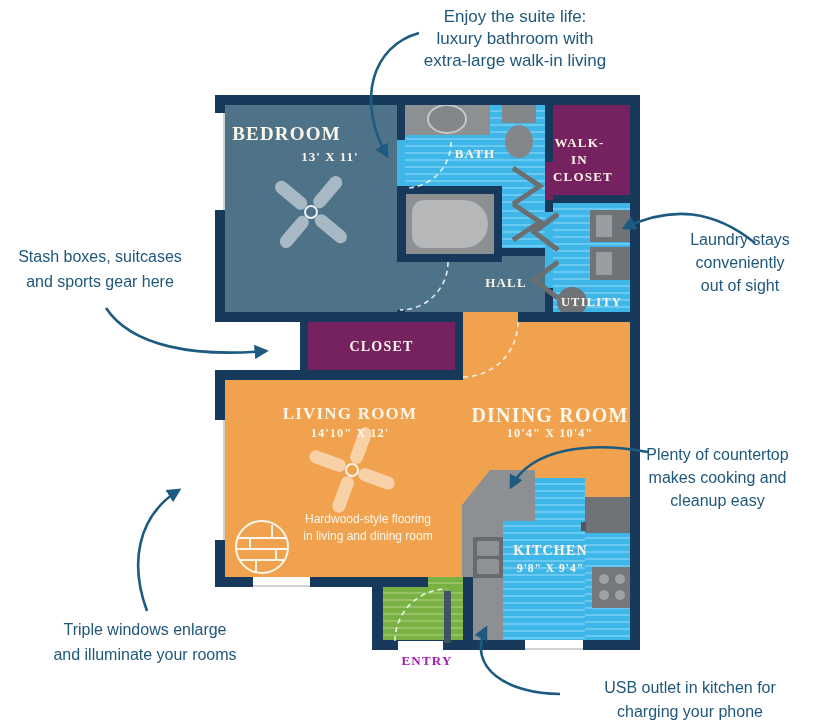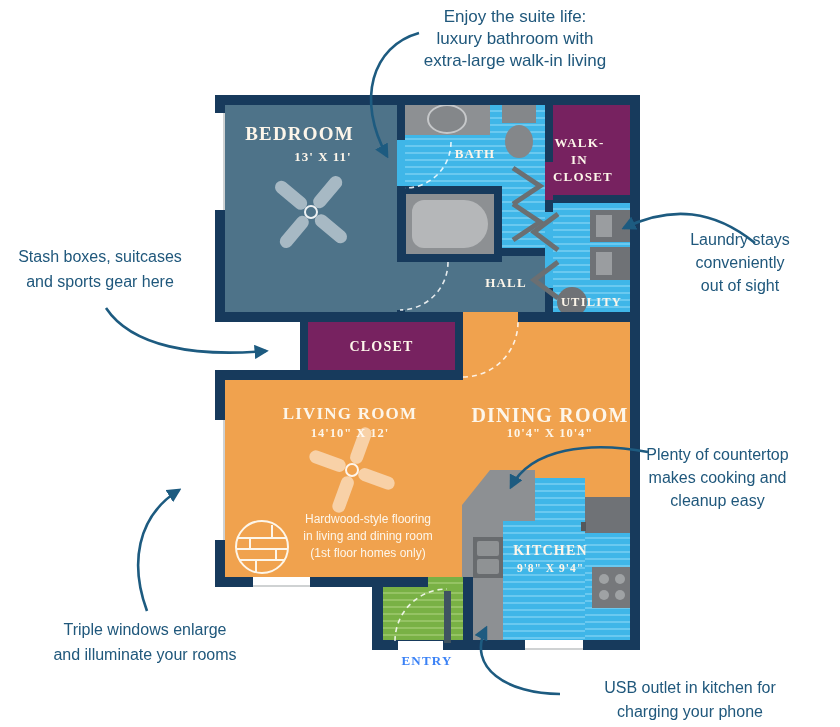--- a/index.html
+++ b/index.html
@@ -100,42 +100,41 @@
   <div class="blue-solid" style="left:545px;top:212px;width:8px;height:76px"></div>
   <div class="orange" style="left:463px;top:312px;width:55px;height:10px"></div>
 
   <div class="win-v" style="left:215px;top:113px;width:10px;height:97px"></div>
   <div class="win-v" style="left:215px;top:420px;width:10px;height:120px"></div>
   <div class="win-h" style="left:253px;top:577px;width:57px;height:10px"></div>
   <div class="win-h" style="left:525px;top:640px;width:58px;height:10px"></div>
   <div class="white" style="left:398px;top:641px;width:45px;height:9px"></div>
   <div class="abs" style="left:444px;top:591px;width:7px;height:52px;background:#3f5361"></div>
 
-  <div class="rlabel" style="left:231px;top:123px;width:137px;font-size:19px">BEDROOM</div>
-  <div class="rdims" style="left:225px;top:149px;width:196px;font-size:13px">13' X 11'</div>
+  <div class="rlabel" style="left:218px;top:123px;width:137px;font-size:19px">BEDROOM</div>
+  <div class="rdims" style="left:232px;top:149px;width:196px;font-size:13px">13' X 11'</div>
   <div class="rlabel" style="left:405px;top:146px;width:140px;font-size:13px">BATH</div>
   <div class="rlabel" style="left:553px;top:134px;width:53px;font-size:13px;line-height:17px">
     <div>WALK-IN</div>
     <div>CLOSET</div>
   </div>
   <div class="rlabel" style="left:436px;top:275px;width:140px;font-size:13px">HALL</div>
   <div class="rlabel" style="left:553px;top:295px;width:77px;font-size:12.5px">UTILITY</div>
   <div class="rlabel" style="left:308px;top:339px;width:147px;font-size:14px">CLOSET</div>
   <div class="rlabel" style="left:225px;top:404px;width:250px;font-size:17px">LIVING ROOM</div>
   <div class="rdims" style="left:225px;top:426px;width:250px;font-size:12.5px">14'10" X 12'</div>
   <div class="rlabel" style="left:440px;top:404px;width:220px;font-size:20px">DINING ROOM</div>
   <div class="rdims" style="left:440px;top:426px;width:220px;font-size:12.5px">10'4" X 10'4"</div>
   <div class="rlabel" style="left:503px;top:543px;width:95px;font-size:14px">KITCHEN</div>
   <div class="rdims" style="left:503px;top:562px;width:95px;font-size:11.5px">9'8" X 9'4"</div>
-  <div class="rlabel" style="left:387px;top:653px;width:80px;font-size:13px;color:#3b82f6">ENTRY</div>
+  <div class="rlabel" style="left:387px;top:653px;width:80px;font-size:13px;color:#a21caf">ENTRY</div>
 
   <div class="note" style="left:288px;top:511px;width:160px;font-size:12px;line-height:17px;color:#fdf6ea">
     <div>Hardwood-style flooring</div>
     <div>in living and dining room</div>
-    <div>(1st floor homes only)</div>
   </div>
 
   <svg class="svg-layer" width="840" height="727">
     <defs>
       <marker id="ah" viewBox="0 0 10 10" refX="8" refY="5" markerWidth="5.5" markerHeight="5.5" orient="auto-start-reverse">
         <path d="M0,0 L10,5 L0,10 z" fill="#1d5b80"></path>
       </marker>
       <clipPath id="hw">
           <circle cx="262" cy="547" r="26"></circle>
         </clipPath>

